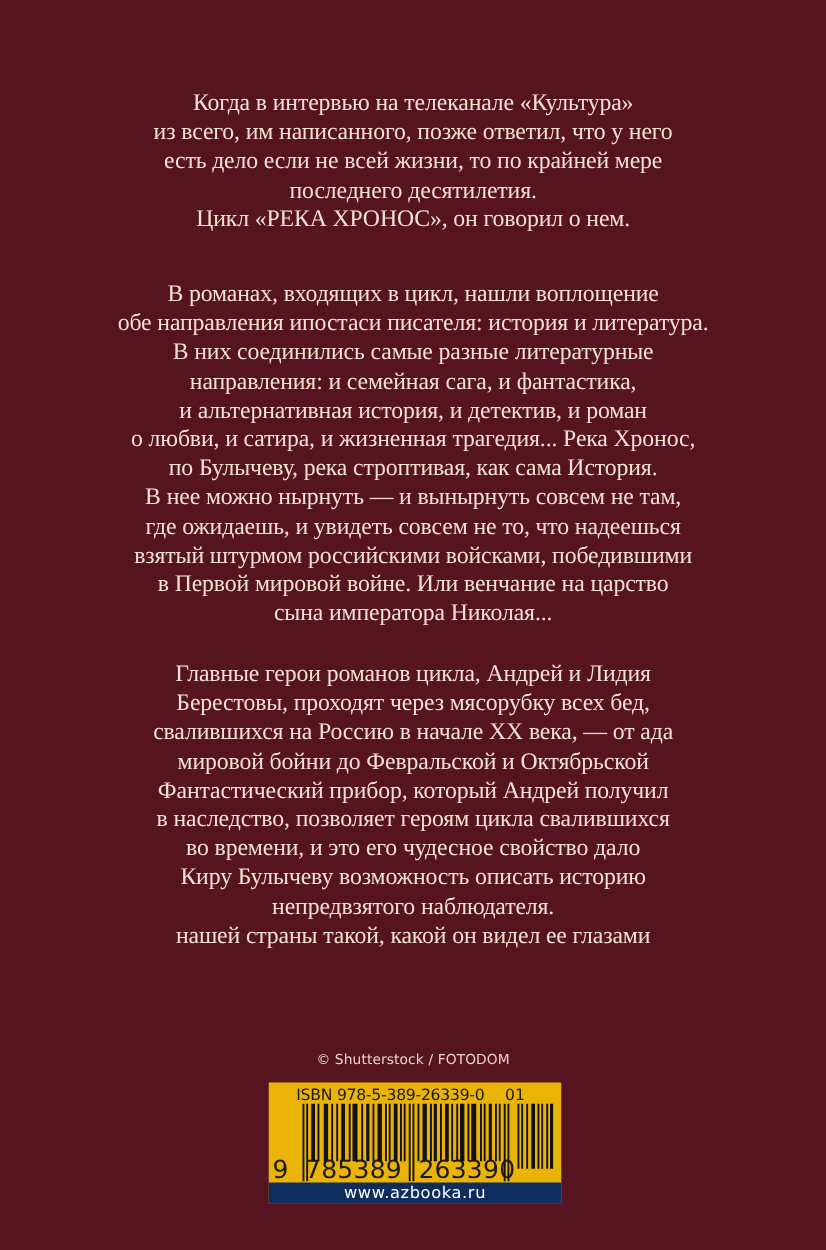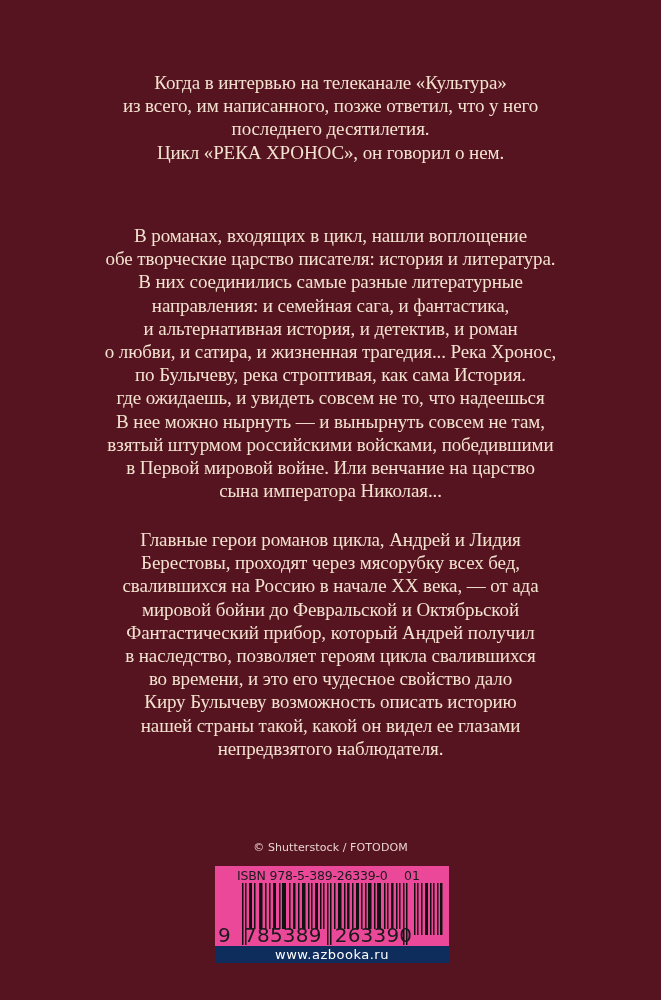--- a/index.html
+++ b/index.html
@@ -27,21 +27,21 @@
     #p3 { top: 528px; }
     .credit {
       position: absolute; left: 0; width: 661px; top: 841px;
       text-align: center;
       color: #e9d3cf;
       font-family: "DejaVu Sans", "Liberation Sans", sans-serif;
       font-size: 11px; letter-spacing: 0.1px;
     }
     .barcode-box {
       position: absolute; left: 215px; top: 866px; width: 234px; height: 97px;
-      background: #ec4899;
+      background: #eab308;
     }
     .isbn-text {
       position: absolute; left: 22px; top: 2px;
       font-family: "DejaVu Sans", "Liberation Sans", sans-serif;
       font-size: 12.5px; color: #1a1a1a; letter-spacing: -0.2px;
       white-space: nowrap;
     }
     .addon-text {
       position: absolute; left: 189px; top: 2px;
       font-family: "DejaVu Sans", "Liberation Sans", sans-serif;
@@ -64,50 +64,51 @@
     }
   </style>
 </head>
 <body>
 
 <div class="cover">
 
   <div class="para" id="p1">
     <span>Когда в интервью на телеканале «Культура»</span>
     <span>из всего, им написанного, позже ответил, что у него</span>
+    <span>есть дело если не всей жизни, то по крайней мере</span>
     <span>последнего десятилетия.</span>
     <span>Цикл «РЕКА ХРОНОС», он говорил о нем.</span>
   </div>
 
   <div class="para" id="p2">
     <span>В романах, входящих в цикл, нашли воплощение</span>
-    <span>обе творческие царство писателя: история и литература.</span>
+    <span>обе направления ипостаси писателя: история и литература.</span>
     <span>В них соединились самые разные литературные</span>
     <span>направления: и семейная сага, и фантастика,</span>
     <span>и альтернативная история, и детектив, и роман</span>
     <span>о любви, и сатира, и жизненная трагедия... Река Хронос,</span>
     <span>по Булычеву, река строптивая, как сама История.</span>
+    <span>В нее можно нырнуть — и вынырнуть совсем не там,</span>
     <span>где ожидаешь, и увидеть совсем не то, что надеешься</span>
-    <span>В нее можно нырнуть — и вынырнуть совсем не там,</span>
     <span>взятый штурмом российскими войсками, победившими</span>
     <span>в Первой мировой войне. Или венчание на царство</span>
     <span>сына императора Николая...</span>
   </div>
 
   <div class="para" id="p3">
     <span>Главные герои романов цикла, Андрей и Лидия</span>
     <span>Берестовы, проходят через мясорубку всех бед,</span>
     <span>свалившихся на Россию в начале XX века, — от ада</span>
     <span>мировой бойни до Февральской и Октябрьской</span>
     <span>Фантастический прибор, который Андрей получил</span>
     <span>в наследство, позволяет героям цикла свалившихся</span>
     <span>во времени, и это его чудесное свойство дало</span>
     <span>Киру Булычеву возможность описать историю</span>
+    <span>непредвзятого наблюдателя.</span>
     <span>нашей страны такой, какой он видел ее глазами</span>
-    <span>непредвзятого наблюдателя.</span>
   </div>
 
   <div class="credit">© Shutterstock / FOTODOM</div>
 
   <div class="barcode-box">
     <div class="isbn-text">ISBN 978-5-389-26339-0</div>
     <div class="addon-text">01</div>
     <svg class="bars" width="234" height="80" viewBox="0 0 234 80">
       <g fill="#111">
 

